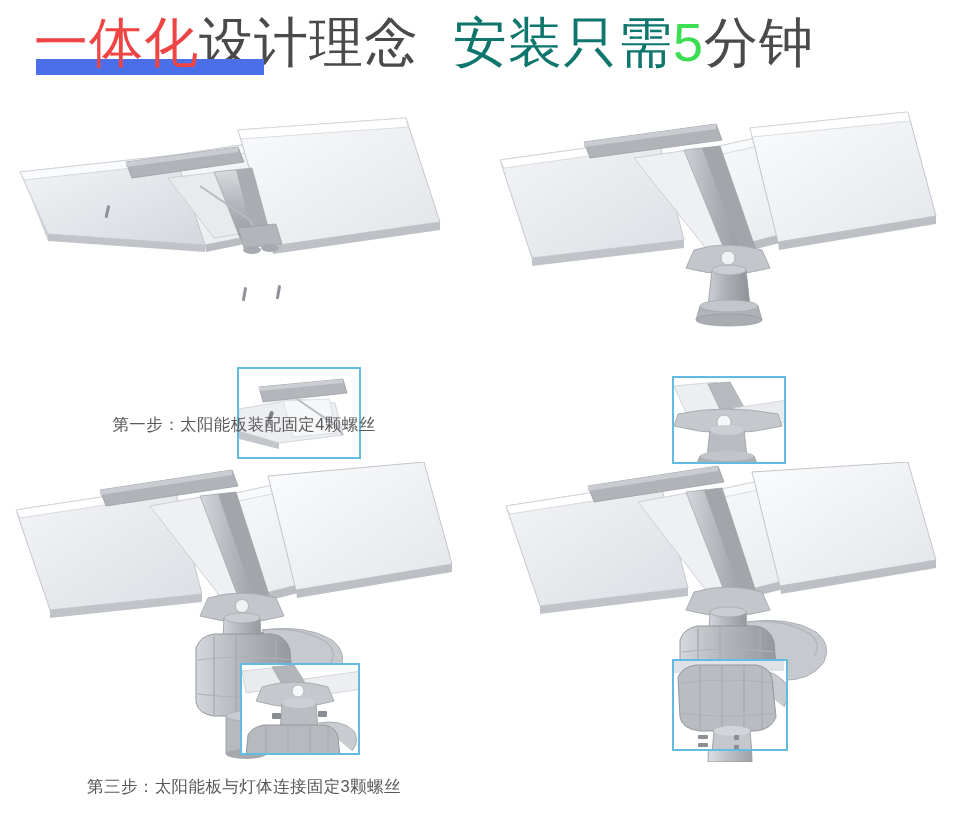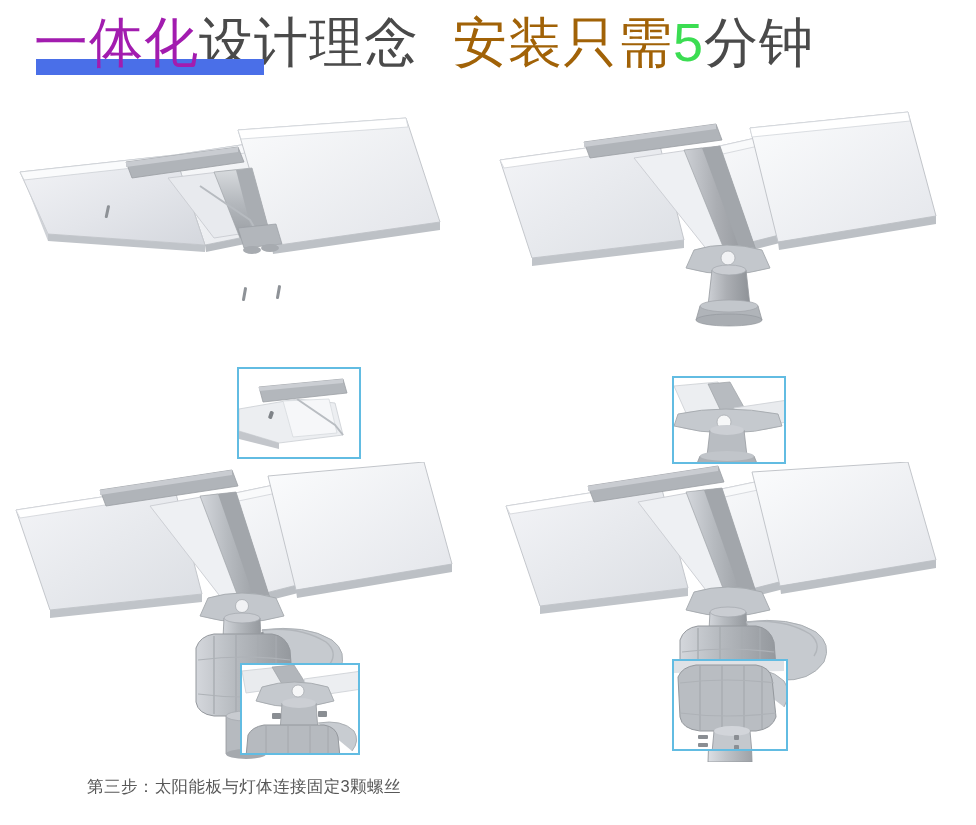--- a/index.html
+++ b/index.html
@@ -87,21 +87,21 @@
 
   
   svg{display:block;}
 </style>
 </head>
 <body>
 
 <div class="header">
   <div class="underline-bar" style="background: rgb(74, 111, 232);"></div>
   <div class="headline">
-    <span class="hl-seg hl-emph" style="color: #a21caf;">一体化</span><span class="hl-seg hl-normal" style="color: rgb(74, 74, 74);">设计理念</span><span class="hl-gap"></span><span class="hl-seg hl-normal" style="color: #a16207;">安装只需</span><span class="hl-seg hl-green" style="color: rgb(59, 221, 82);">5</span><span class="hl-seg hl-normal" style="color: rgb(74, 74, 74); font-family: Liberation Serif, serif;">分钟</span>
+    <span class="hl-seg hl-emph" style="color: #ef4444;">一体化</span><span class="hl-seg hl-normal" style="color: rgb(74, 74, 74);">设计理念</span><span class="hl-gap"></span><span class="hl-seg hl-normal" style="color: #0f766e;">安装只需</span><span class="hl-seg hl-green" style="color: rgb(59, 221, 82);">5</span><span class="hl-seg hl-normal" style="color: rgb(74, 74, 74); font-family: Liberation Serif, serif;">分钟</span>
   </div>
 </div>
 
 <div class="steps">
 
   <div class="step step-r1c1">
     <div class="art">
       <svg width="488" height="300" viewBox="0 0 488 300">
         <defs>
           <linearGradient id="panelTopA" x1="0" y1="0" x2="1" y2="1">
@@ -180,20 +180,21 @@
         <polygon points="20,18 104,10 108,24 24,33" fill="#b3b7bc" stroke="#9ca0a5" stroke-width=".8"></polygon>
         <polygon points="20,18 104,10 104,14 20,22" fill="#cbced3"></polygon>
         <polygon points="0,40 58,30 96,34 104,66 40,74 0,62" fill="#eceef1" stroke="#cfd2d7" stroke-width=".9"></polygon>
         <polygon points="44,32 90,30 98,64 54,68" fill="#f6f7f9" stroke="#d7dade" stroke-width=".8"></polygon>
         <path d="M58 30 L96 56 L104 66" stroke="#b9bdc2" stroke-width="2" fill="none"></path>
         <rect x="30" y="42" width="4" height="8" rx="1.4" fill="#7f8388" transform="rotate(18 32 46)"></rect>
         <polygon points="0,62 40,74 40,80 0,70" fill="#c3c6cb"></polygon>
       </svg>
     </div>
 
+    <div class="caption">第一步：太阳能板装配固定4颗螺丝</div>
   </div>
 
   <div class="step step-r1c2">
     <div class="art">
       <svg width="488" height="300" viewBox="0 0 488 300">
         <defs>
           <linearGradient id="pFaceC" x1="0" y1="0" x2="1" y2="1">
             <stop offset="0" stop-color="#f4f5f8"></stop>
               <stop offset="1" stop-color="#dcdfe4"></stop>
           </linearGradient>

